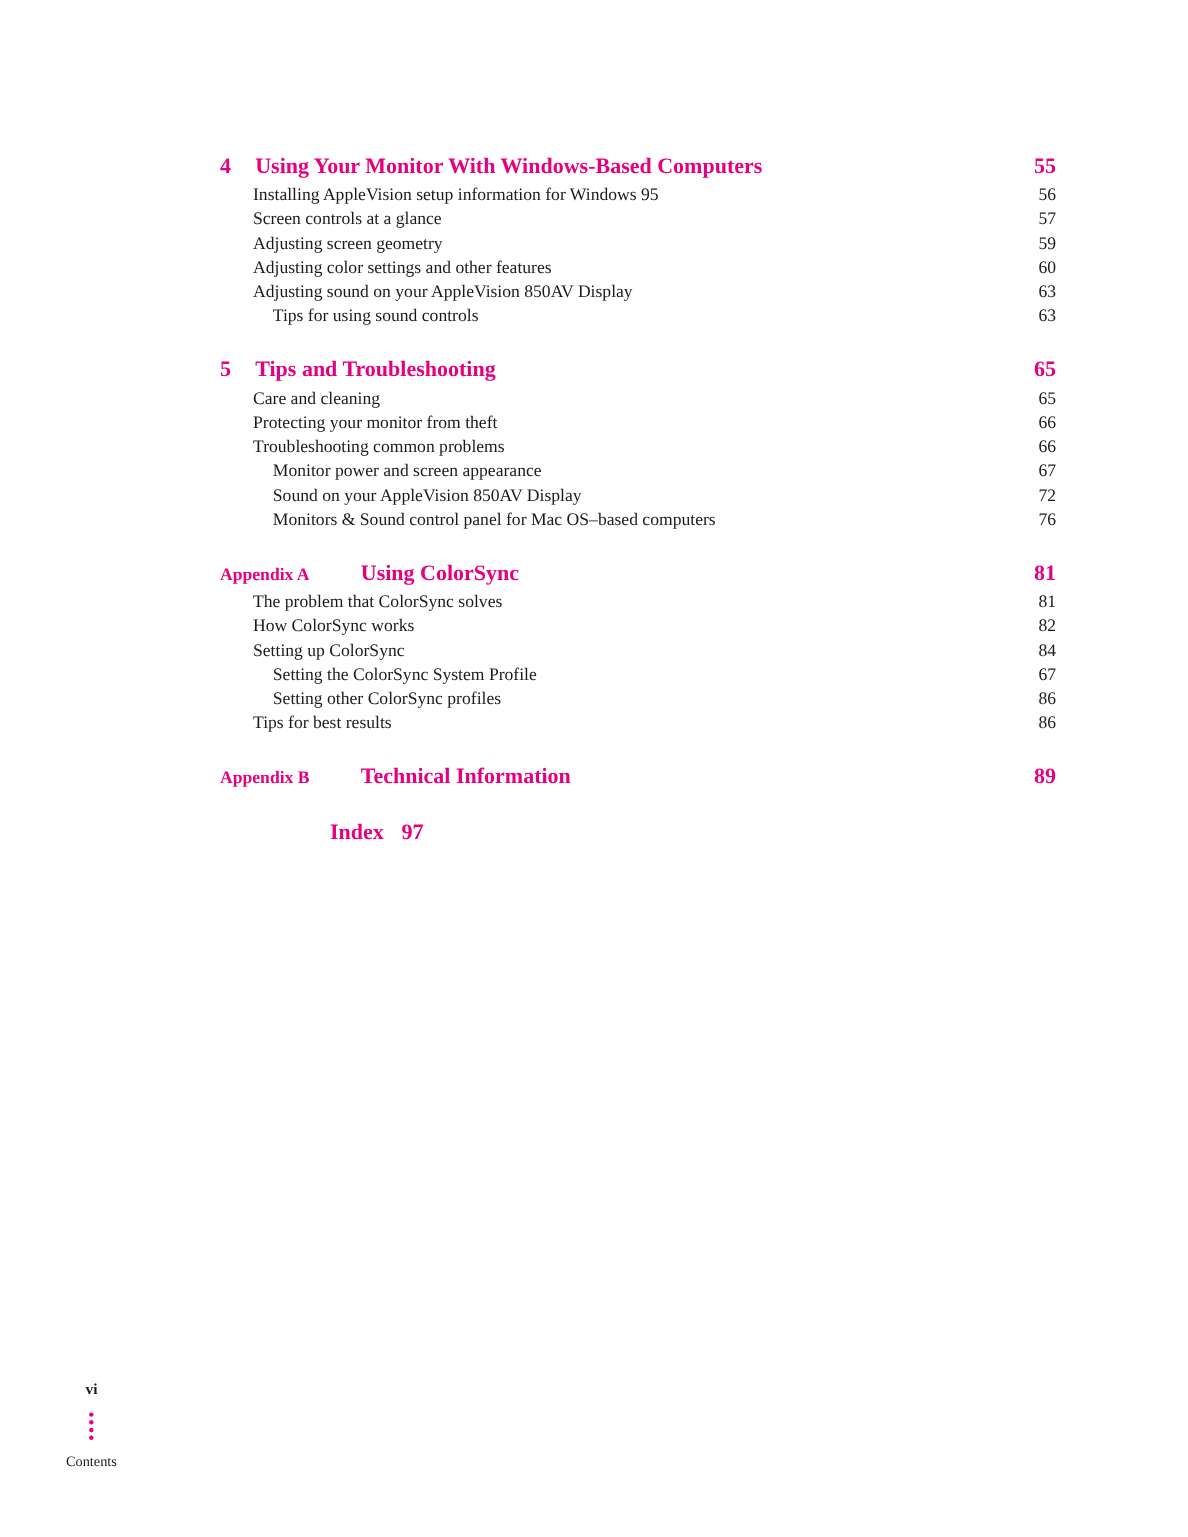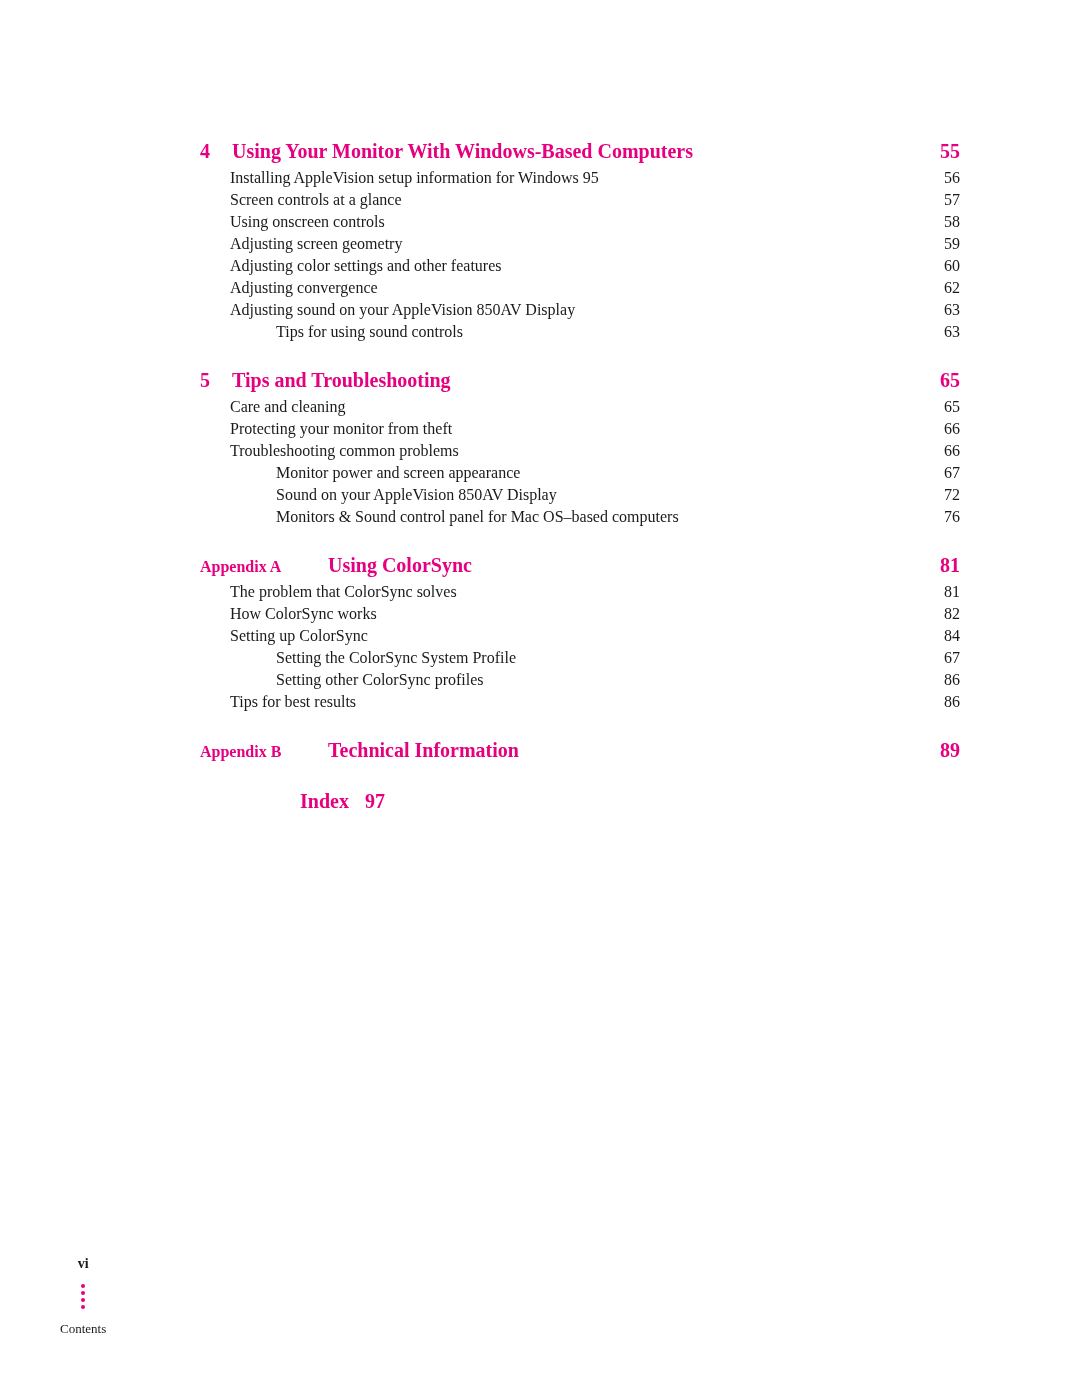--- a/index.html
+++ b/index.html
@@ -127,21 +127,21 @@
     .toc-item-page {
       margin-left: 12px;
       color: #1a1a1a;
       font-size: 16px;
     }
 
     .toc-item-sub {
       display: flex;
       align-items: center;
       margin-bottom: 4px;
-      margin-left: 46px;
+      margin-left: 18px;
       font-size: 16px;
       color: #1a1a1a;
     }
 
     .toc-item-sub-text {
       flex: 1;
     }
 
     .toc-item-sub-page {
       margin-left: 12px;
@@ -199,34 +199,26 @@
       <div class="toc-items">
         <div class="toc-item">
           <span class="toc-item-text">Installing AppleVision setup information for Windows 95</span>
           <span class="toc-item-page">56</span>
         </div>
         <div class="toc-item">
           <span class="toc-item-text">Screen controls at a glance</span>
           <span class="toc-item-page">57</span>
         </div>
         <div class="toc-item">
-          <span class="toc-item-text">Using onscreen controls</span>
-          <span class="toc-item-page">58</span>
-        </div>
-        <div class="toc-item">
           <span class="toc-item-text">Adjusting screen geometry</span>
           <span class="toc-item-page">59</span>
         </div>
         <div class="toc-item">
           <span class="toc-item-text">Adjusting color settings and other features</span>
           <span class="toc-item-page">60</span>
-        </div>
-        <div class="toc-item">
-          <span class="toc-item-text">Adjusting convergence</span>
-          <span class="toc-item-page">62</span>
         </div>
         <div class="toc-item">
           <span class="toc-item-text">Adjusting sound on your AppleVision 850AV Display</span>
           <span class="toc-item-page">63</span>
         </div>
         <div class="toc-item-sub">
           <span class="toc-item-sub-text">Tips for using sound controls</span>
           <span class="toc-item-sub-page">63</span>
         </div>
       </div>

